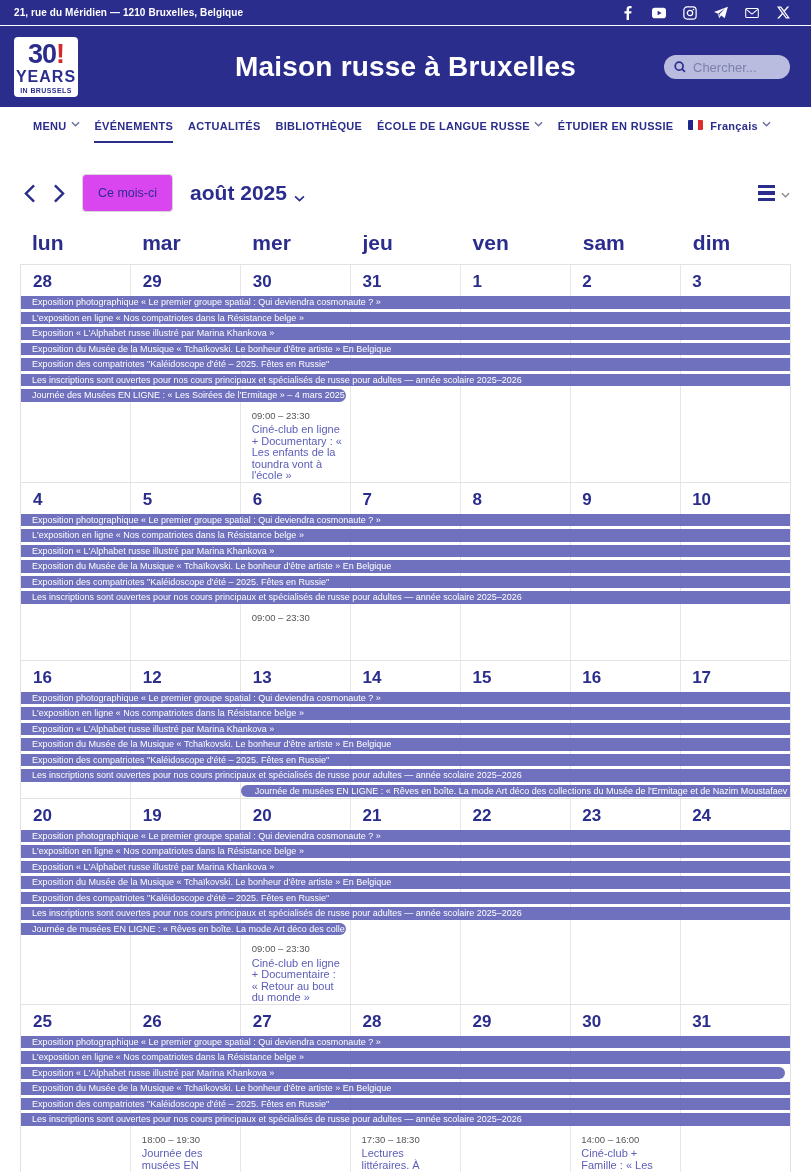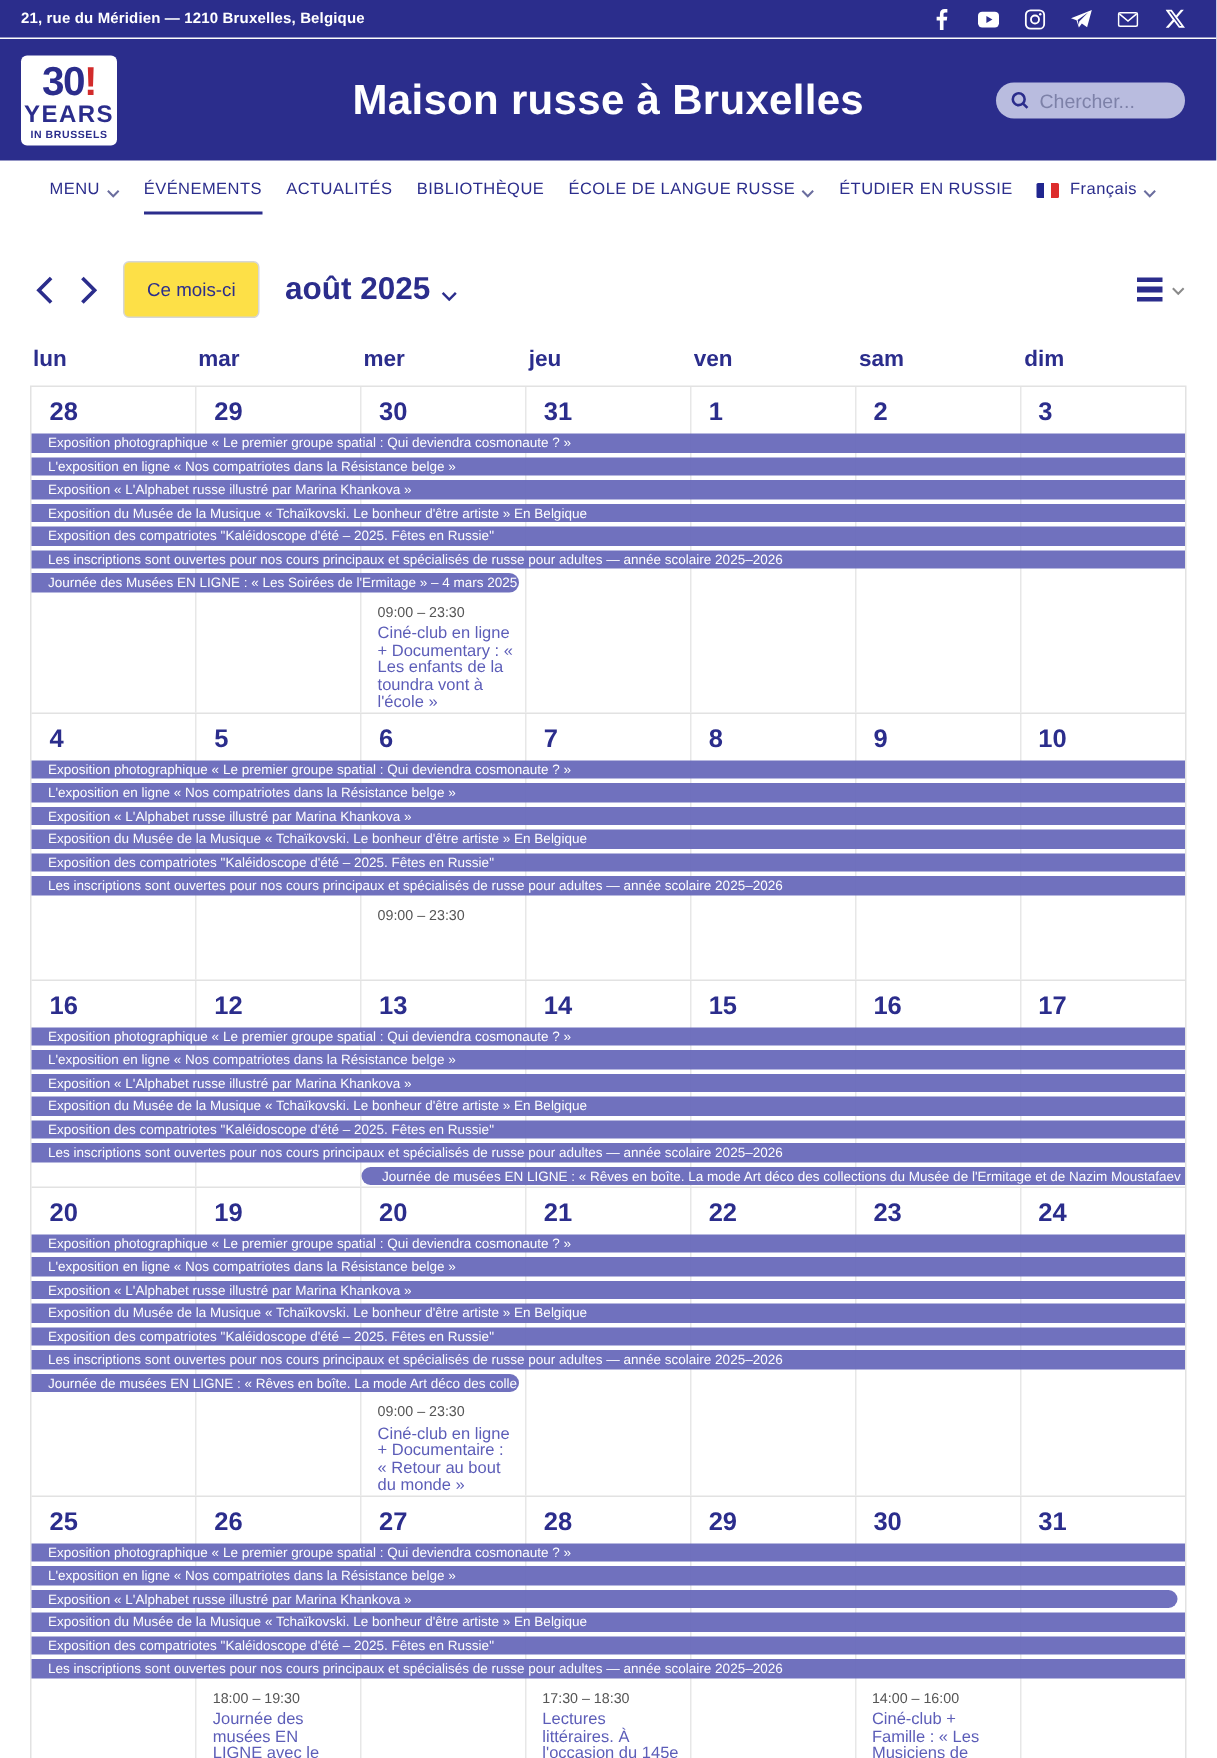--- a/index.html
+++ b/index.html
@@ -41,52 +41,52 @@
     background: transparent; border: none; outline: none; width: 100%;
     font-size: 13px; color: #3a3d66; font-family: "Liberation Sans", sans-serif;
   }
   .search input::placeholder { color: #7d81a8; }
   
   .mainnav {
     display: flex; justify-content: space-between; align-items: flex-start;
     padding: 13px 40px 0 33px; height: 42px;
   }
   .nav-item {
-    display: flex; align-items: flex-end; gap: 4px; cursor: pointer;
-    font-size: 11px; font-weight: 400; color: #2b2d8c; letter-spacing: .3px;
+    display: flex; align-items: flex-start; gap: 4px; cursor: pointer;
+    font-size: 11px; font-weight: 700; color: #2b2d8c; letter-spacing: .3px;
     padding-bottom: 9px; border-bottom: 2px solid transparent; white-space: nowrap;
   }
   .nav-item.active { border-bottom-color: #2b2d8c; }
   .nav-item .chev { color: #6a6d9e; display: inline-flex; margin-top: 1px; }
   .flag { display: inline-block; width: 15px; height: 10px; margin-right: 3px;
     background: linear-gradient(90deg, #21268f 0 33%, #fff 33% 66%, #dd2c2c 66% 100%);
     border-radius: 1px; }
   
   .toolbar { display: flex; align-items: center; margin: 27px 21px 15px 20px; height: 34px; }
   .arrow-btn { background: none; border: none; cursor: pointer; padding: 2px 4px; display: inline-flex; }
   .today-btn {
-    margin-left: 13px; background: #fde047; border: 1px solid #d6d6d6; border-radius: 4px;
+    margin-left: 13px; background: #d946ef; border: 1px solid #d6d6d6; border-radius: 4px;
     color: #2b2d8c; font-size: 12.5px; font-weight: 500; padding: 11px 15px; cursor: pointer;
     font-family: "Liberation Sans", sans-serif;
   }
   .month-label {
     margin-left: 17px; display: flex; align-items: center; gap: 7px; cursor: pointer;
     color: #2b2d8c; font-size: 21px; font-weight: 600;
   }
   .month-label .chev { color: #2b2d8c; margin-top: 3px; }
   .view-switcher { margin-left: auto; display: flex; align-items: center; gap: 6px; cursor: pointer; }
   .vsw-bars { display: flex; flex-direction: column; gap: 3px; }
   .vsw-bars span { display: block; width: 17px; height: 3.5px; background: #2b2d8c; }
   .view-switcher .chev { color: #8a8a8a; }
   
   .weekday-row {
     margin: 0 20px; display: grid; grid-template-columns: repeat(7, 1fr);
     padding: 6px 0 9px 0;
   }
-  .wd { font-size: 15px; font-weight: 700; color: #2b2d8c; padding-left: 2px; }
+  .wd { font-size: 21px; font-weight: 700; color: #2b2d8c; padding-left: 2px; margin-left: 10px; }
   
   .calendar { margin: 0 20px; border: 1px solid #e2e2e2; }
   .week { position: relative; }
   .week + .week { border-top: 1px solid #e2e2e2; }
   .week1 { min-height: 203px; } .week2 { min-height: 178px; } .week3 { min-height: 138px; }
   .week4 { min-height: 192px; } .week5 { min-height: 197px; }
   .week-bg { position: absolute; inset: 0; display: flex; z-index: 0; }
   .week-bg-cell { flex: 1; border-right: 1px solid #e7e7e7; cursor: pointer; }
   .week-bg-cell:last-child { border-right: none; }
   .day-row { position: relative; z-index: 1; display: grid; grid-template-columns: repeat(7, 1fr); }

